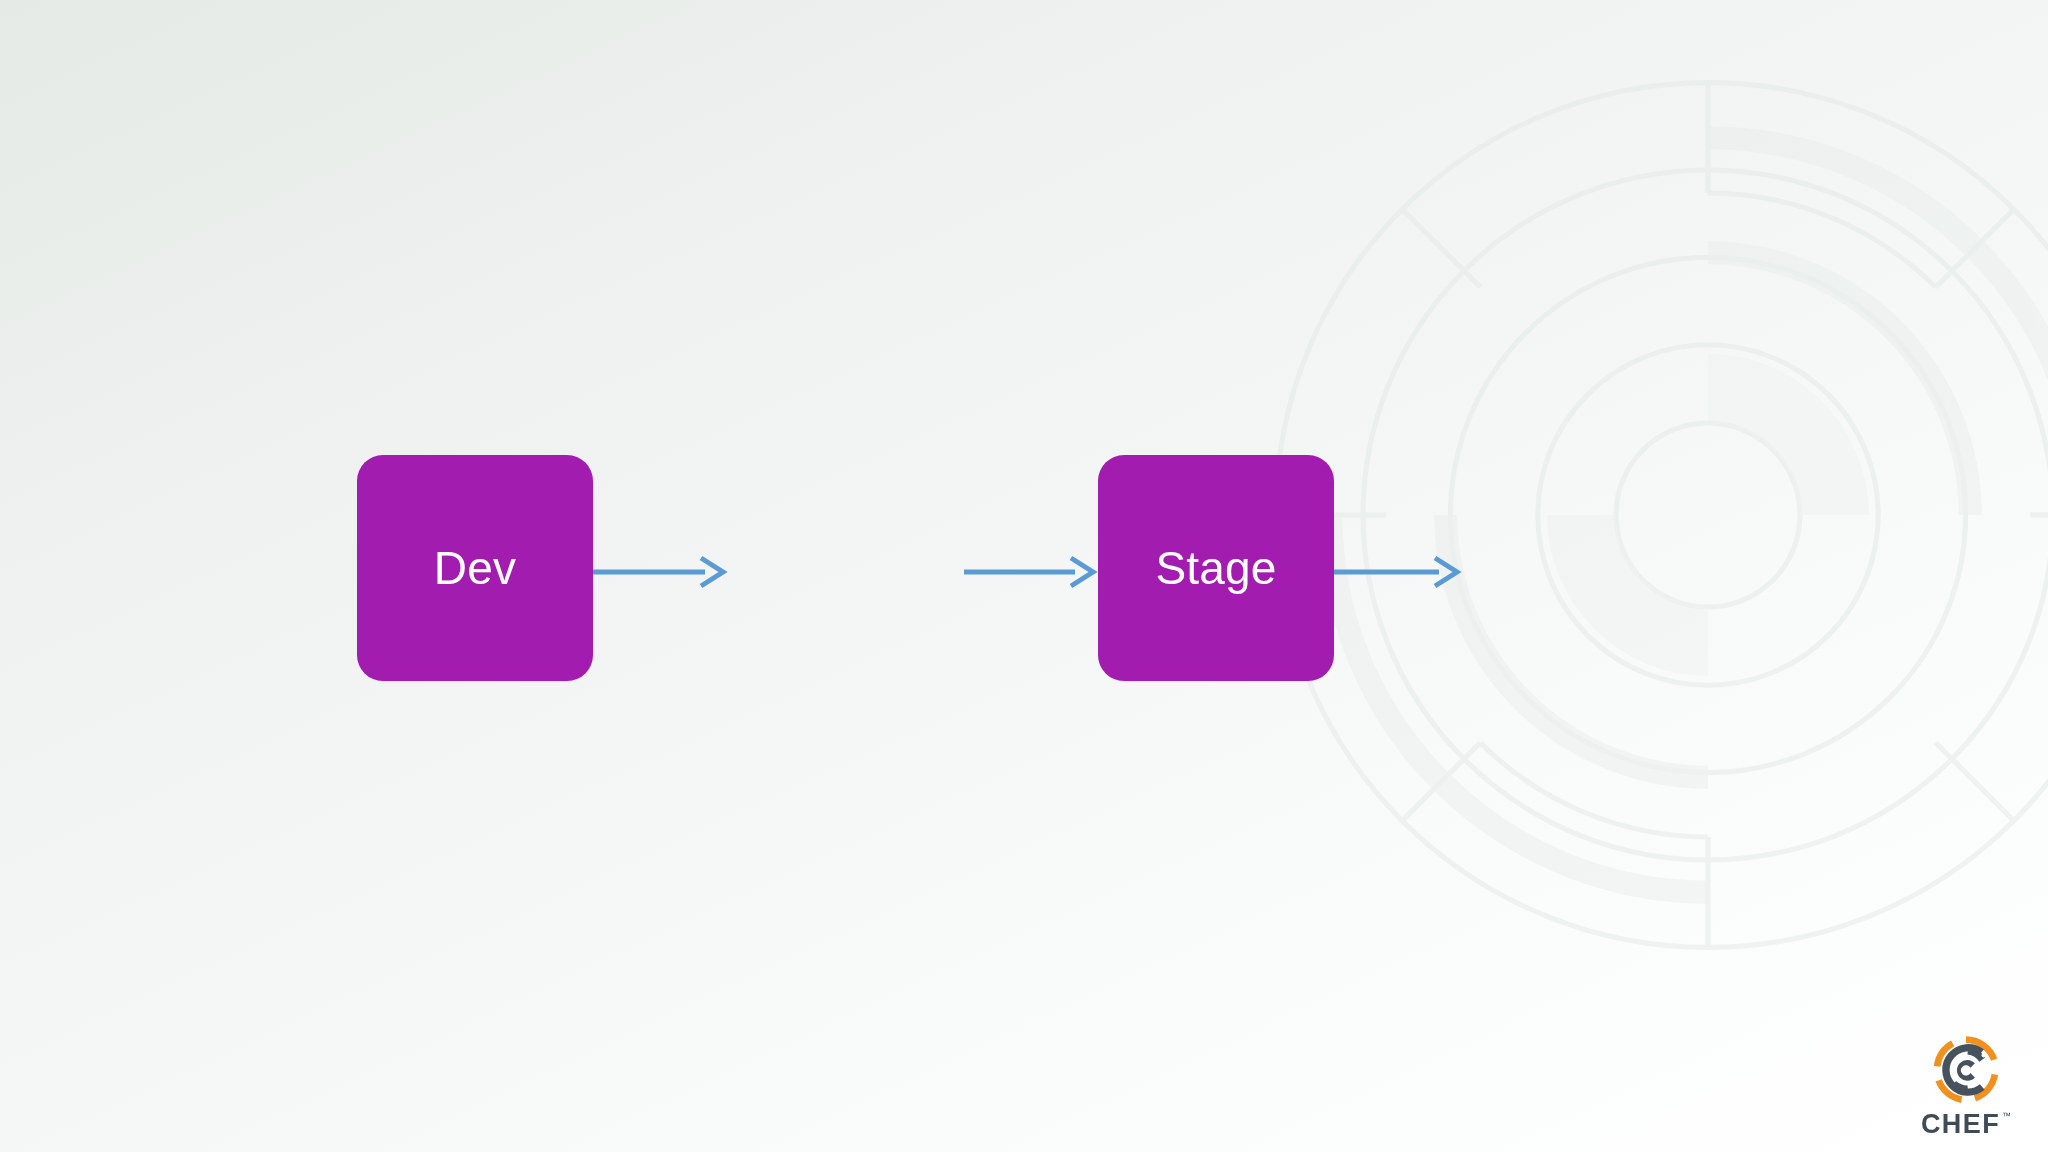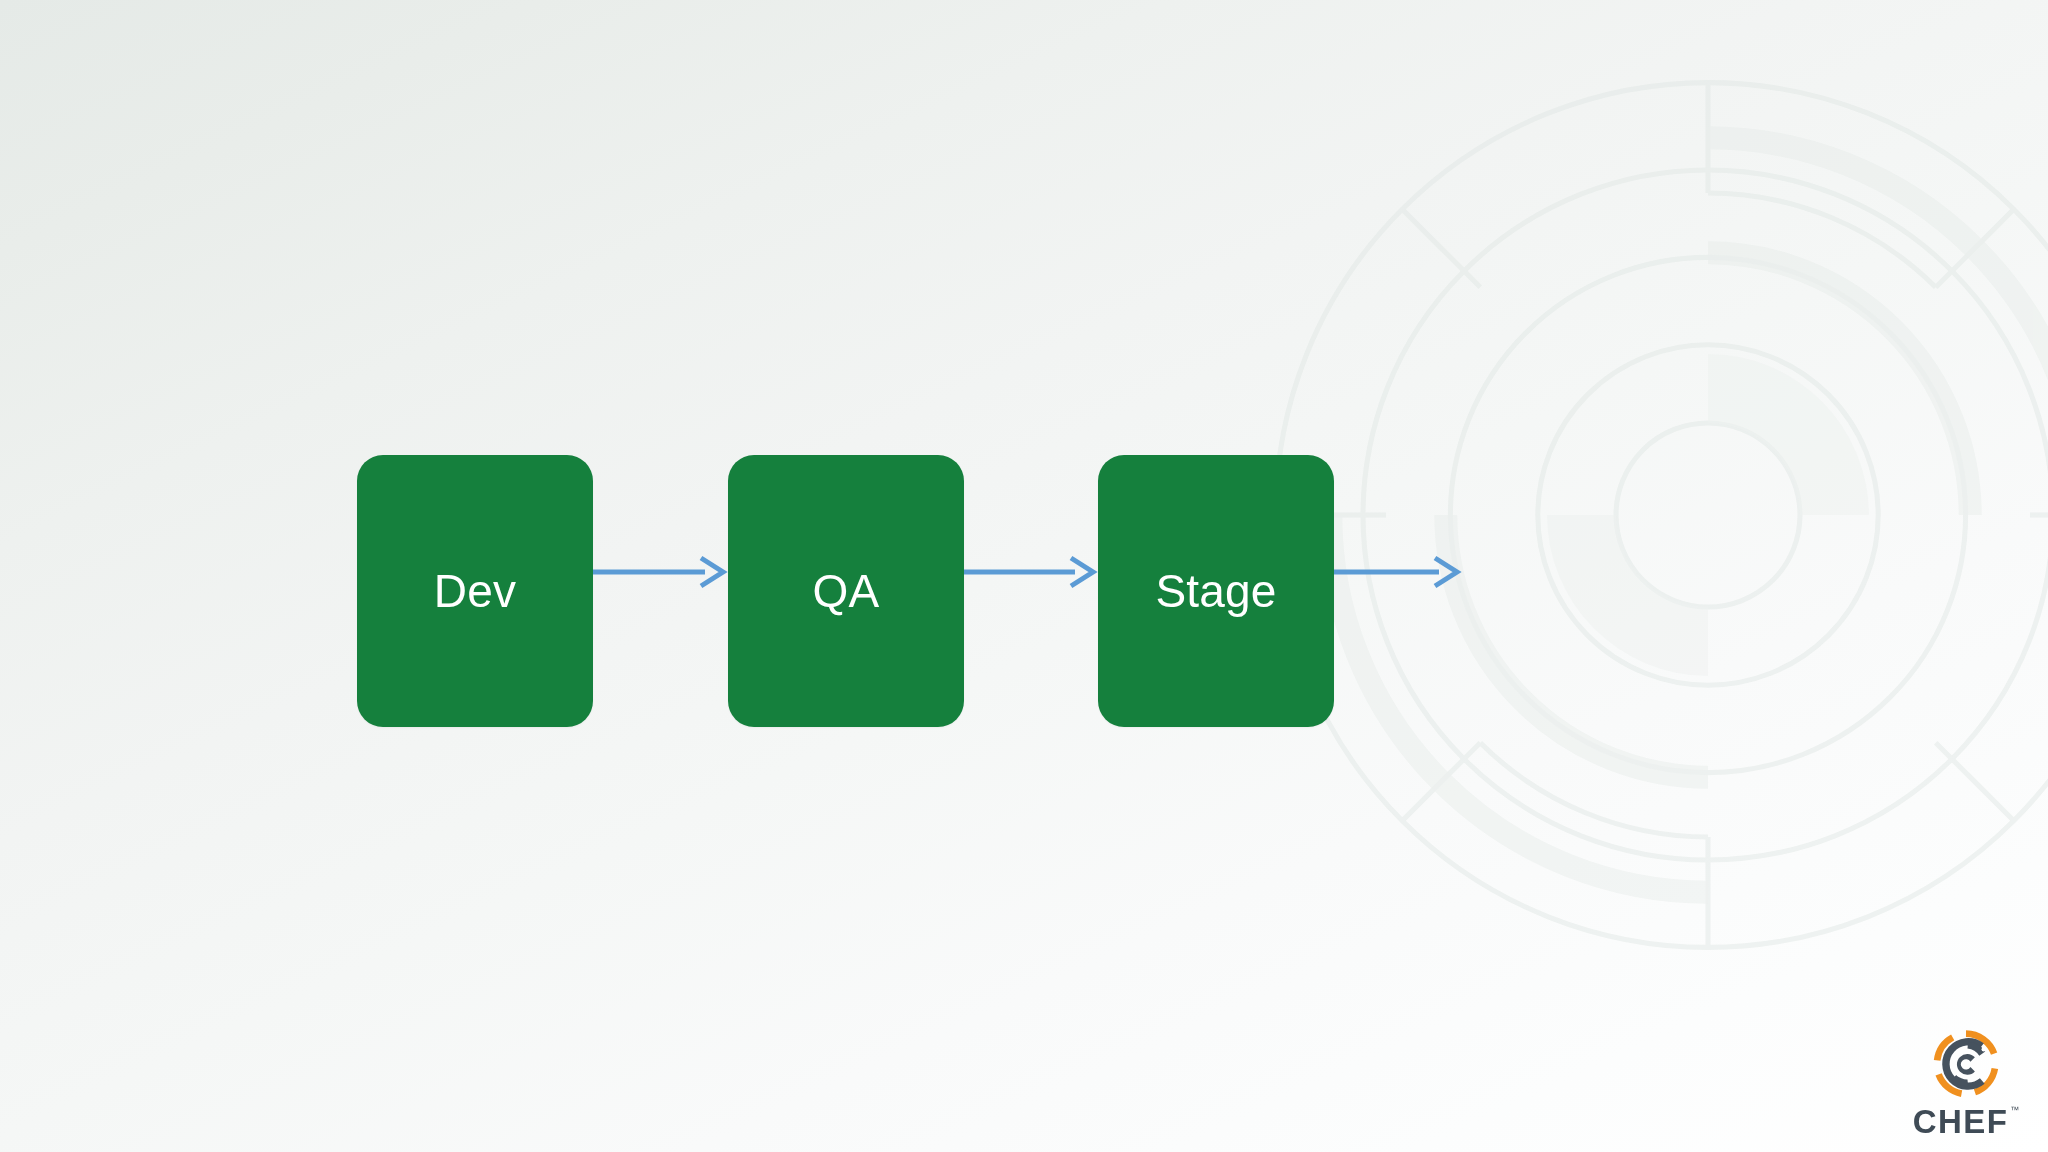--- a/index.html
+++ b/index.html
@@ -44,23 +44,23 @@
     left: 0;
     top: 0;
     width: 2048px;
     height: 1152px;
   }
 
   .node {
     position: absolute;
     top: 455px;
     width: 236px;
-    height: 272px;
+    height: 226px;
     border-radius: 26px;
-    background: #15803d;
+    background: #a21caf;
     display: flex;
     align-items: center;
     justify-content: center;
     box-shadow: 0 1px 2px rgba(0,0,0,0.045);
   }
 
   .node-label {
     color: #ffffff;
     font-size: 46px;
     font-weight: 400;
@@ -102,21 +102,21 @@
   }
   .brand-mark { width: 74px; height: 74px; }
   .brand-mark svg { display: block; width: 100%; height: 100%; }
   .brand-wordmark {
     margin-top: 4px;
     display: flex;
     align-items: flex-start;
   }
   .brand-wordmark-text {
     color: #3f4b56;
-    font-size: 33px;
+    font-size: 27px;
     font-weight: bold;
     letter-spacing: 1.4px;
     line-height: 1;
     font-family: "Liberation Sans", sans-serif;
   }
   .brand-tm {
     color: #3f4b56;
     font-size: 9px;
     line-height: 1;
     margin-left: 2px;
@@ -165,23 +165,20 @@
     <span class="node-label">Dev</span>
   </div>
 
   <div class="connector conn-1">
     <svg viewBox="0 0 137 40" xmlns="http://www.w3.org/2000/svg" preserveAspectRatio="none">
       <line x1="0" y1="20" x2="112" y2="20" stroke="#5b9bd5" stroke-width="5"></line>
       <polyline points="108,6 130,20 108,34" fill="none" stroke="#5b9bd5" stroke-width="5" stroke-linecap="butt" stroke-linejoin="miter"></polyline>
     </svg>
   </div>
 
-  <div class="node node-2">
-    <span class="node-label">QA</span>
-  </div>
 
   <div class="connector conn-2">
     <svg viewBox="0 0 136 40" xmlns="http://www.w3.org/2000/svg" preserveAspectRatio="none">
       <line x1="0" y1="20" x2="111" y2="20" stroke="#5b9bd5" stroke-width="5"></line>
       <polyline points="107,6 129,20 107,34" fill="none" stroke="#5b9bd5" stroke-width="5" stroke-linecap="butt" stroke-linejoin="miter"></polyline>
     </svg>
   </div>
 
   <div class="node node-3">
     <span class="node-label">Stage</span>

